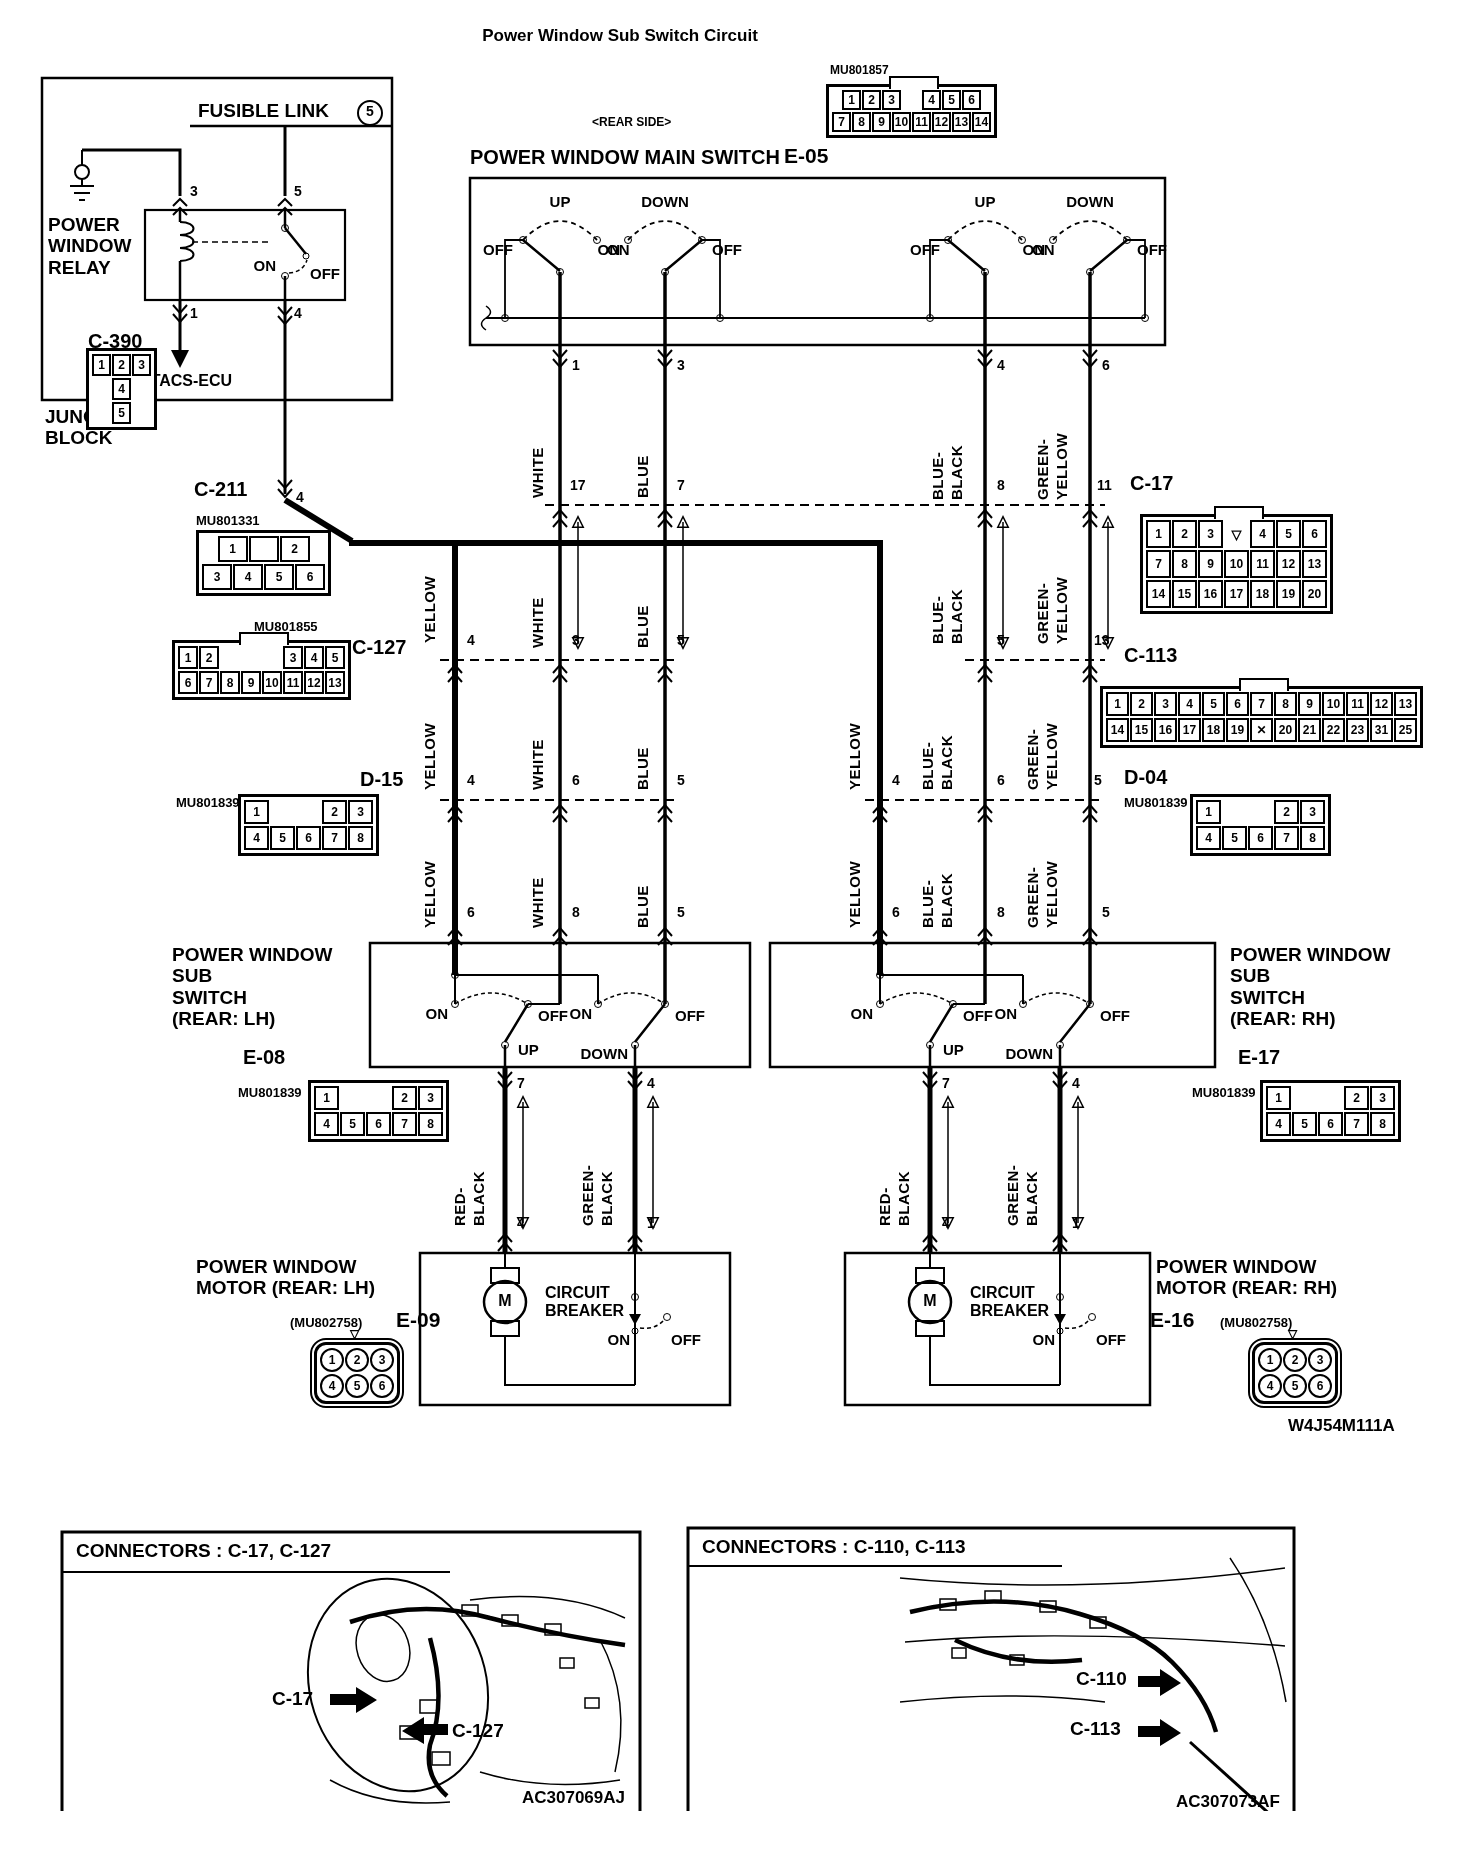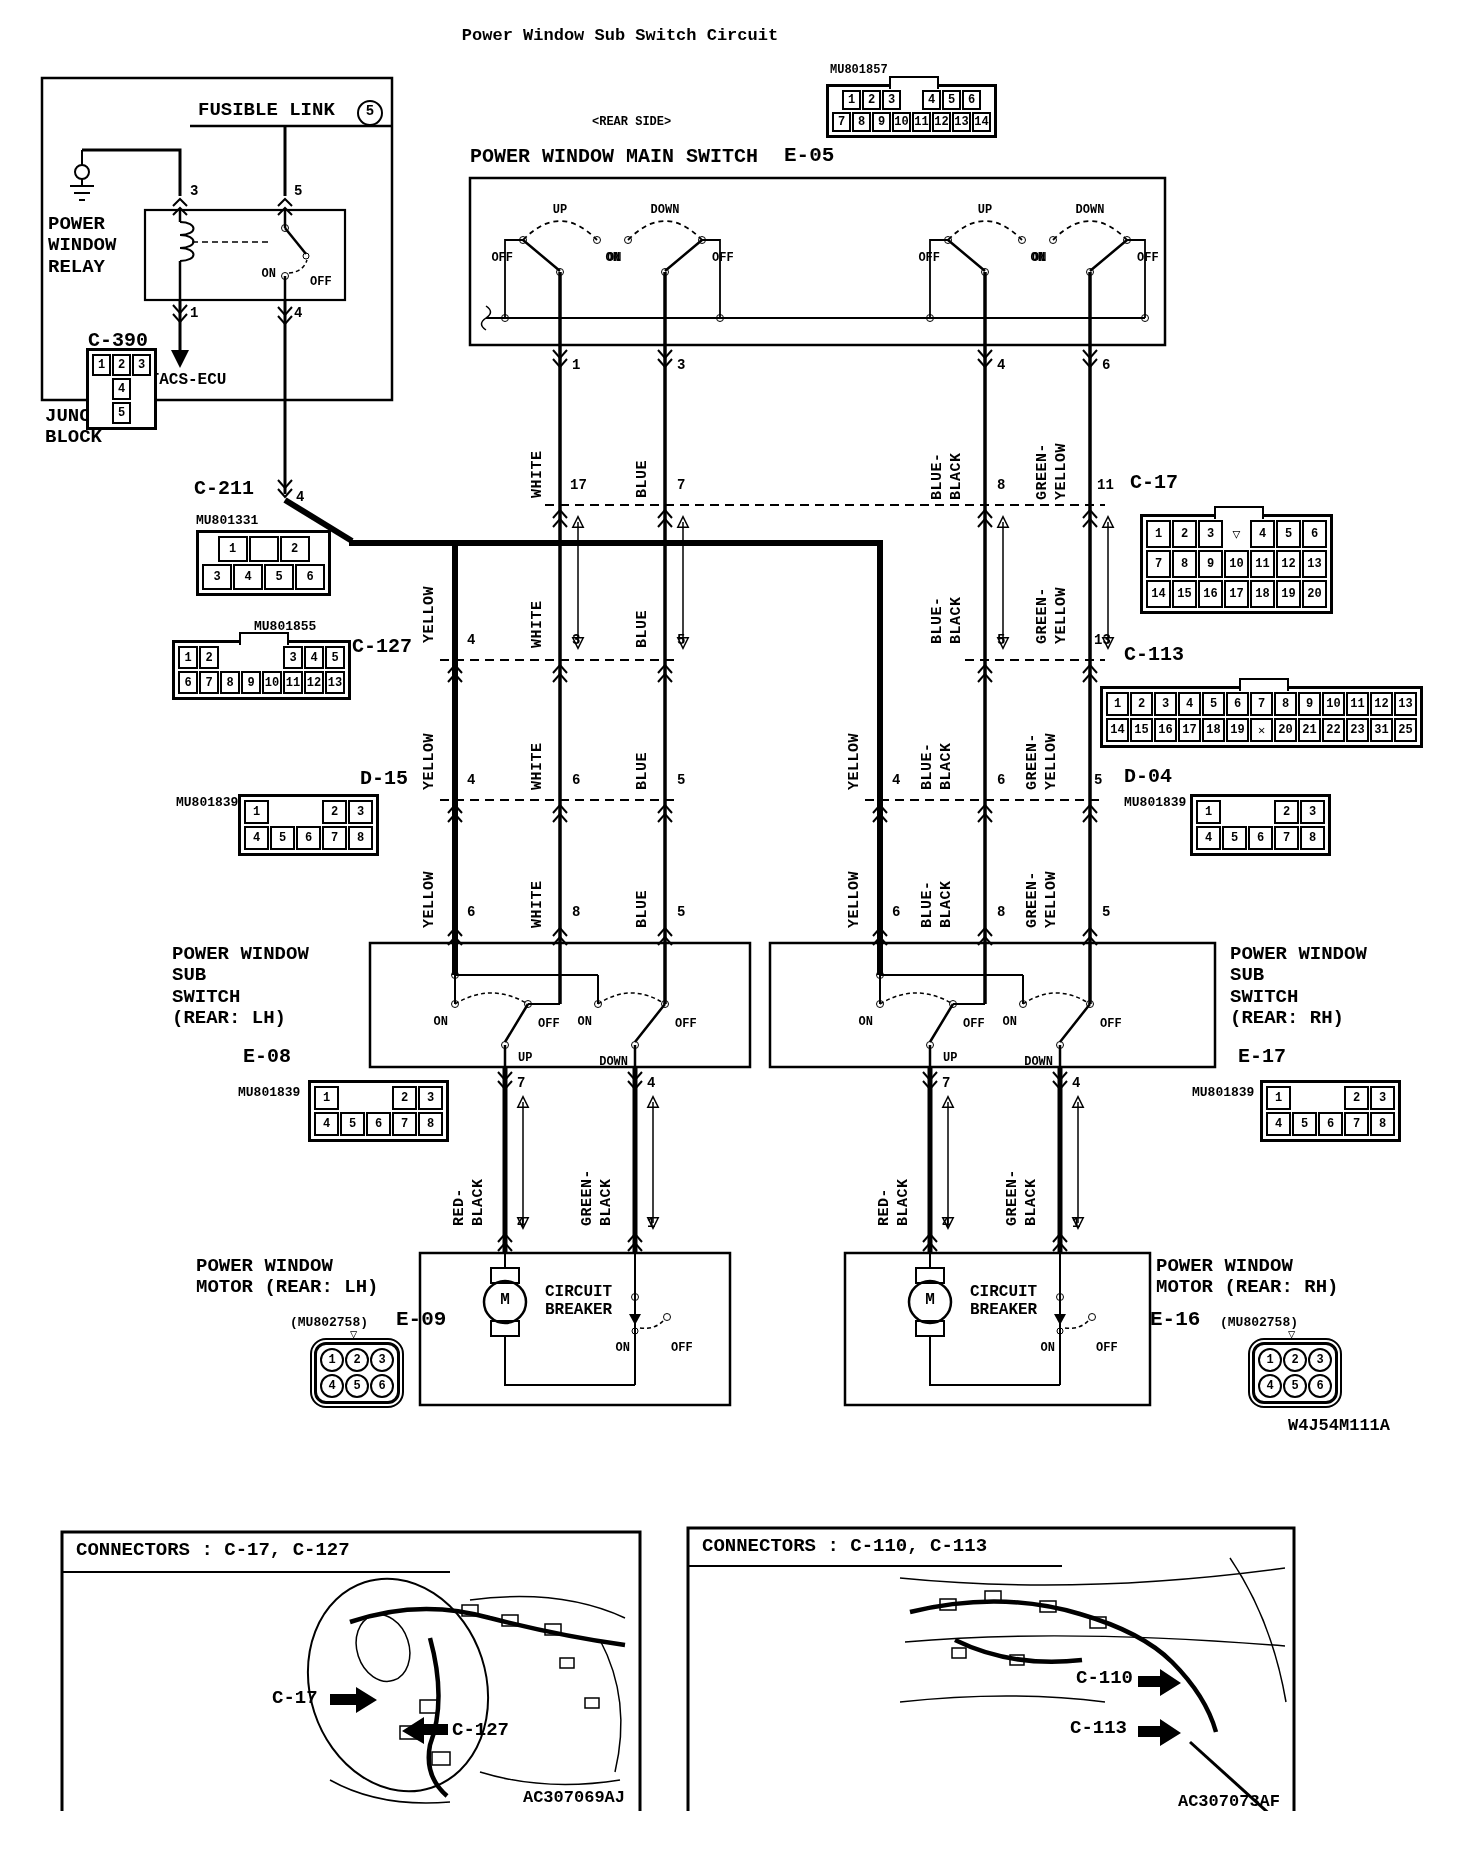--- a/index.html
+++ b/index.html
@@ -1,25 +1,25 @@
 <!DOCTYPE html>
 <html><head>
 <meta charset="utf-8">
 <style>
   html,body{margin:0;padding:0;background:#fff;}
   .page{position:relative;width:1472px;height:1811px;background:#fff;
-        font-family:Liberation Mono, monospace;color:#000;overflow:hidden;border-radius:29px;}
+        font-family:Liberation Sans, sans-serif;color:#000;overflow:hidden;border-radius:29px;}
   svg{position:absolute;left:0;top:0;}
   svg path,svg rect,svg line,svg circle,svg ellipse{stroke:#000;fill:none;}
   .lbl{position:absolute;font-weight:bold;white-space:pre-line;line-height:1.12;color:#000;}
   .c{text-align:center;} .r{text-align:right;}
   .vlab{position:absolute;font-weight:bold;white-space:pre-line;
         writing-mode:vertical-rl;transform:rotate(180deg);
         font-size:15px;line-height:19px;letter-spacing:0.5px;}
-  .pin{font-size:14px;} .big{font-size:20px;} .med{font-size:12px;margin-top:10px;} .sm{font-size:13px;}
+  .pin{font-size:14px;} .big{font-size:20px;} .med{font-size:15px;} .sm{font-size:13px;}
   .conn{position:absolute;border:3px solid #000;background:#fff;padding:3px;
         display:flex;flex-direction:column;gap:2px;align-items:center;}
   .crow{display:flex;gap:1px;justify-content:center;}
   .ccell{display:flex;align-items:center;justify-content:center;border:2px solid #000;
          width:var(--cw,20px);height:var(--ch,22px);font-size:12px;font-weight:bold;
          box-sizing:border-box;background:#fff;}
   .ccell.gap{border:none;} .ccell.tri{border:none;font-size:13px;}
   .tabbed::before{content:"";position:absolute;top:-11px;left:calc(50% - 23px);
         width:46px;height:11px;border:2.5px solid #000;border-bottom:none;background:#fff;}
   .rconn{border-radius:12px;outline:2.5px solid #000;outline-offset:2.5px;}

